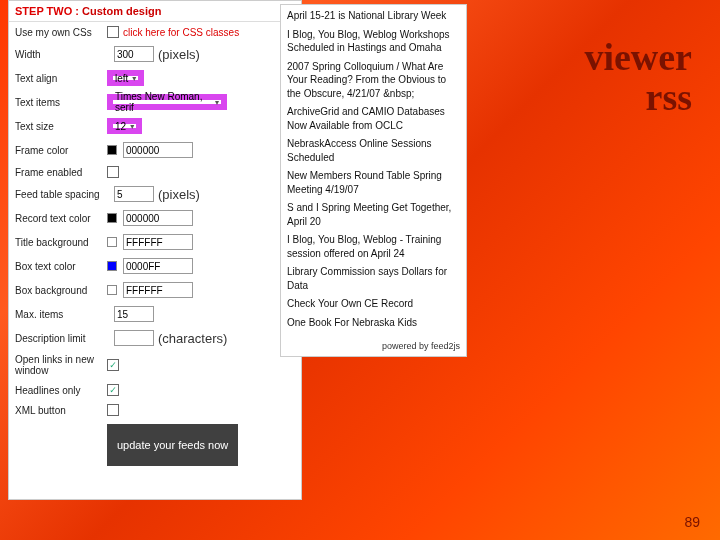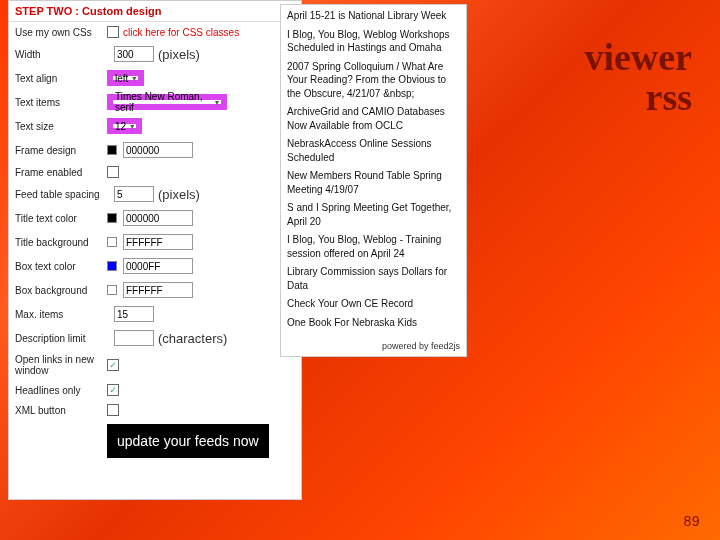--- a/index.html
+++ b/index.html
@@ -88,25 +88,25 @@
   .link-red {
     color: #d00;
     font-size: 10px;
     cursor: pointer;
   }
   .suffix {
     font-size: 13px;
     color: #333;
   }
   .update-btn {
-    background: #000000;
+    background: #404040;
     color: #fff;
     border: none;
-    padding: 9px 10px;
-    font-size: 14px;
+    padding: 15px 10px;
+    font-size: 11px;
     cursor: pointer;
   }
   .panel-right {
     position: absolute;
     left: 280px;
     top: 4px;
     width: 187px;
     background: #fff;
     border: 1px solid #ccc;
     padding: 4px 6px;
@@ -133,21 +133,20 @@
     font-weight: bold;
     text-align: right;
     line-height: 1.05;
   }
   .page-num {
     position: absolute;
     right: 20px;
     bottom: 10px;
     color: #7a1200;
     font-size: 14px;
-    font-family: Liberation Mono, monospace;
   }
 </style>
 </head>
 <body>
 
 <div class="panel-left">
   <div class="step-header">
     <span class="step-red">STEP TWO :</span>
     <span>Custom design</span>
   </div>
@@ -182,38 +181,38 @@
 
   <div class="form-row">
     <span class="form-label">Text size</span>
     <span class="dropdown">
       <span>12</span>
       <span class="arrow">▾</span>
     </span>
   </div>
 
   <div class="form-row">
-    <span class="form-label">Frame design</span>
+    <span class="form-label">Frame color</span>
     <span class="color-swatch" style="background:#000"></span>
     <input class="text-input w-med" value="000000" style="">
   </div>
 
   <div class="form-row">
     <span class="form-label">Frame enabled</span>
     <span class="checkbox"></span>
   </div>
 
   <div class="form-row">
     <span class="form-label">Feed table spacing</span>
     <input class="text-input w-small" value="5" style="">
     <span class="suffix">(pixels)</span>
   </div>
 
   <div class="form-row">
-    <span class="form-label">Title text color</span>
+    <span class="form-label">Record text color</span>
     <span class="color-swatch" style="background:#000"></span>
     <input class="text-input w-med" value="000000" style="">
   </div>
 
   <div class="form-row">
     <span class="form-label">Title background</span>
     <span class="color-swatch" style="background:#fff"></span>
     <input class="text-input w-med" value="FFFFFF" style="">
   </div>
 

